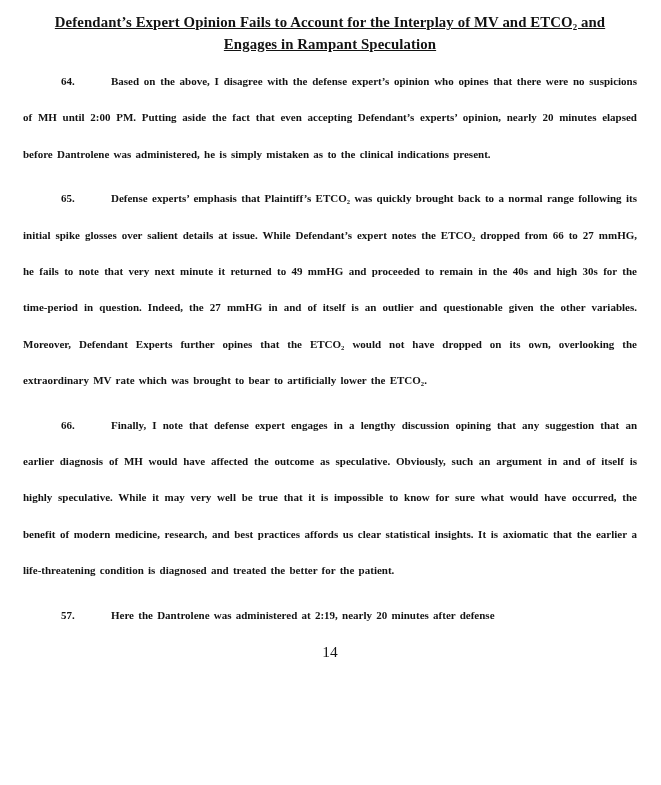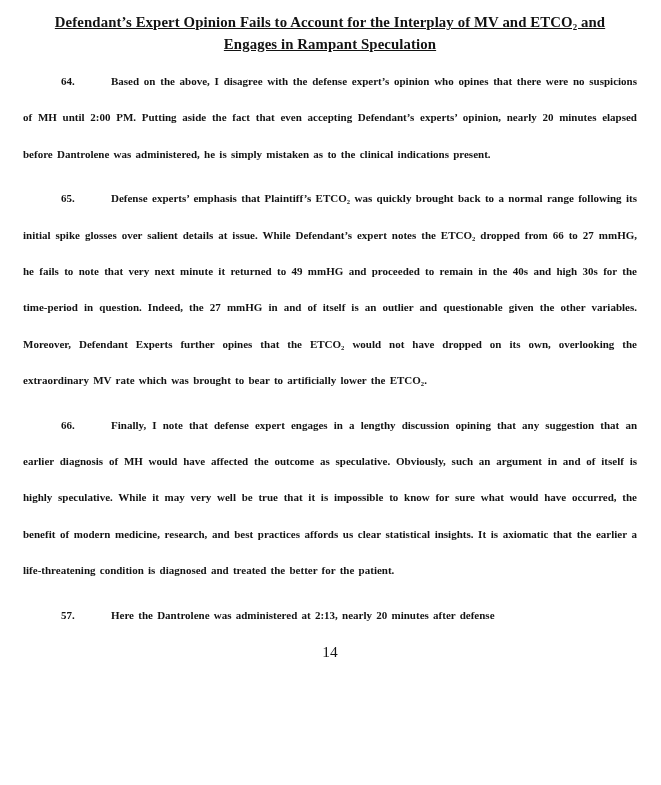--- a/index.html
+++ b/index.html
@@ -58,17 +58,17 @@
 <div class="doc">
 
   <h1 class="heading">Defendant’s Expert Opinion Fails to Account for the Interplay of MV and ETCO₂ and Engages in Rampant Speculation</h1>
 
   <p class="para"><span class="pnum">64.</span><span>Based on the above, I disagree with the defense expert’s opinion who opines that there were no suspicions of MH until 2:00 PM.  Putting aside the fact that even accepting Defendant’s experts’ opinion, nearly 20 minutes elapsed before Dantrolene was administered, he is simply mistaken as to the clinical indications present.</span></p>
 
   <p class="para"><span class="pnum">65.</span><span>Defense experts’ emphasis that Plaintiff’s ETCO₂ was quickly brought back to a normal range following its initial spike glosses over salient details at issue. While Defendant’s expert notes the ETCO₂ dropped from 66 to 27 mmHG, he fails to note that very next minute it returned to 49 mmHG and proceeded to remain in the 40s and high 30s for the time-period in question. Indeed, the 27 mmHG in and of itself is an outlier and questionable given the other variables. Moreover, Defendant Experts further opines that the ETCO₂ would not have dropped on its own, overlooking the extraordinary MV rate which was brought to bear to artificially lower the ETCO₂.</span></p>
 
   <p class="para"><span class="pnum">66.</span><span>Finally, I note that defense expert engages in a lengthy discussion opining that any suggestion that an earlier diagnosis of MH would have affected the outcome as speculative. Obviously, such an argument in and of itself is highly speculative. While it may very well be true that it is impossible to know for sure what would have occurred, the benefit of modern medicine, research, and best practices affords us clear statistical insights. It is axiomatic that the earlier a life-threatening condition is diagnosed and treated the better for the patient.</span></p>
 
-  <p class="para"><span class="pnum">57.</span><span>Here the Dantrolene was administered at 2:13, nearly 20 minutes after defense</span></p>
+  <p class="para"><span class="pnum">57.</span><span>Here the Dantrolene was administered at 2:19, nearly 20 minutes after defense</span></p>
 
   <div class="page-num">14</div>
 
 </div>
 
 </body></html>

